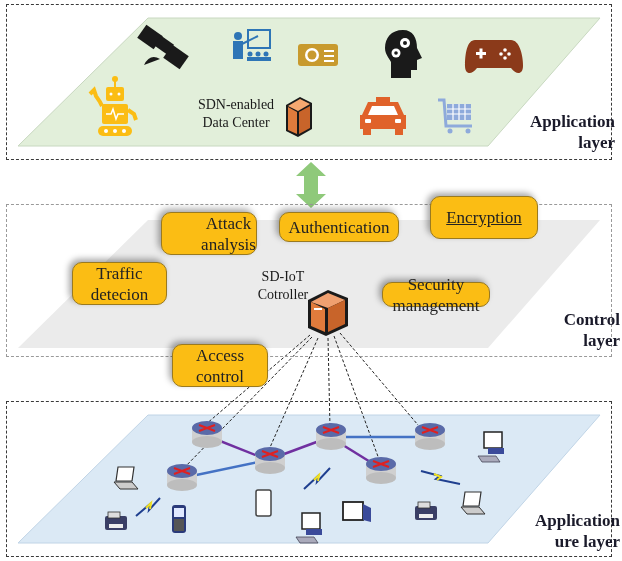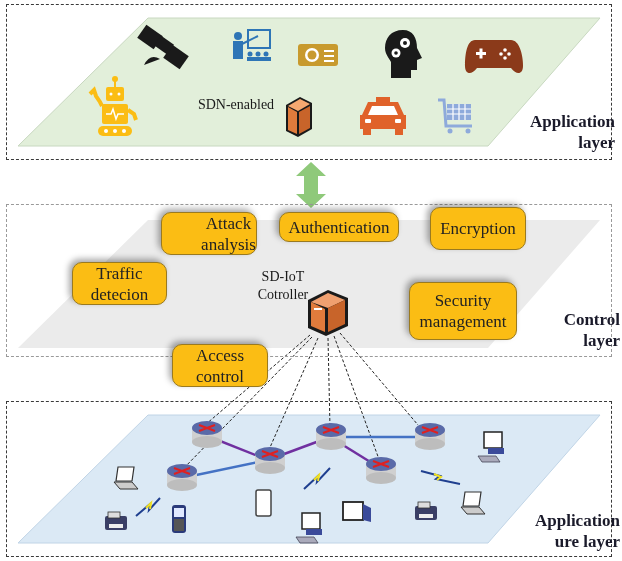--- a/index.html
+++ b/index.html
@@ -223,51 +223,52 @@
       <circle cx="30" cy="33" r="2.5" fill="#8eaadb"></circle>
   </g>
 </svg>
 
 <div class="layer-frame app"></div>
 <div class="layer-frame ctrl"></div>
 <div class="layer-frame infra"></div>
 
 <div class="dc-caption" style="left:190px;top:96px;width:92px;">
   <div>SDN-enabled</div>
+  <div>Data Center</div>
 </div>
 <div class="layer-label" style="left:505px;top:111px;width:110px;">
   <div>Application</div>
   <div>layer</div>
 </div>
 
 <div class="func-box" style="left:161px;top:212px;width:96px;height:43px;padding-left:39px;">
   <div>
       <div>Attack</div>
       <div>analysis</div>
     </div>
 </div>
 <div class="func-box" style="left:279px;top:212px;width:120px;height:30px;">
   <div>Authentication</div>
 </div>
-<div class="func-box" style="left:430px;top:207px;width:96px;height:43px;">
+<div class="func-box" style="left:430px;top:196px;width:108px;height:43px;text-decoration:underline;">
   <div>Encryption</div>
 </div>
 <div class="func-box" style="left:72px;top:262px;width:95px;height:43px;">
   <div>
       <div>Traffic</div>
       <div>detecion</div>
     </div>
 </div>
 <div class="func-box" style="left:172px;top:304px;width:96px;height:43px;margin-top:40px;">
   <div>
       <div>Access</div>
       <div>control</div>
     </div>
 </div>
-<div class="func-box" style="left:382px;top:282px;width:108px;height:58px;margin-left:27px;">
+<div class="func-box" style="left:382px;top:282px;width:108px;height:25px;">
   <div>
       <div>Security</div>
       <div>management</div>
     </div>
 </div>
 
 <div class="ctrl-caption" style="left:248px;top:268px;width:70px;">
   <div>SD-IoT</div>
   <div>Cotroller</div>
 </div>

